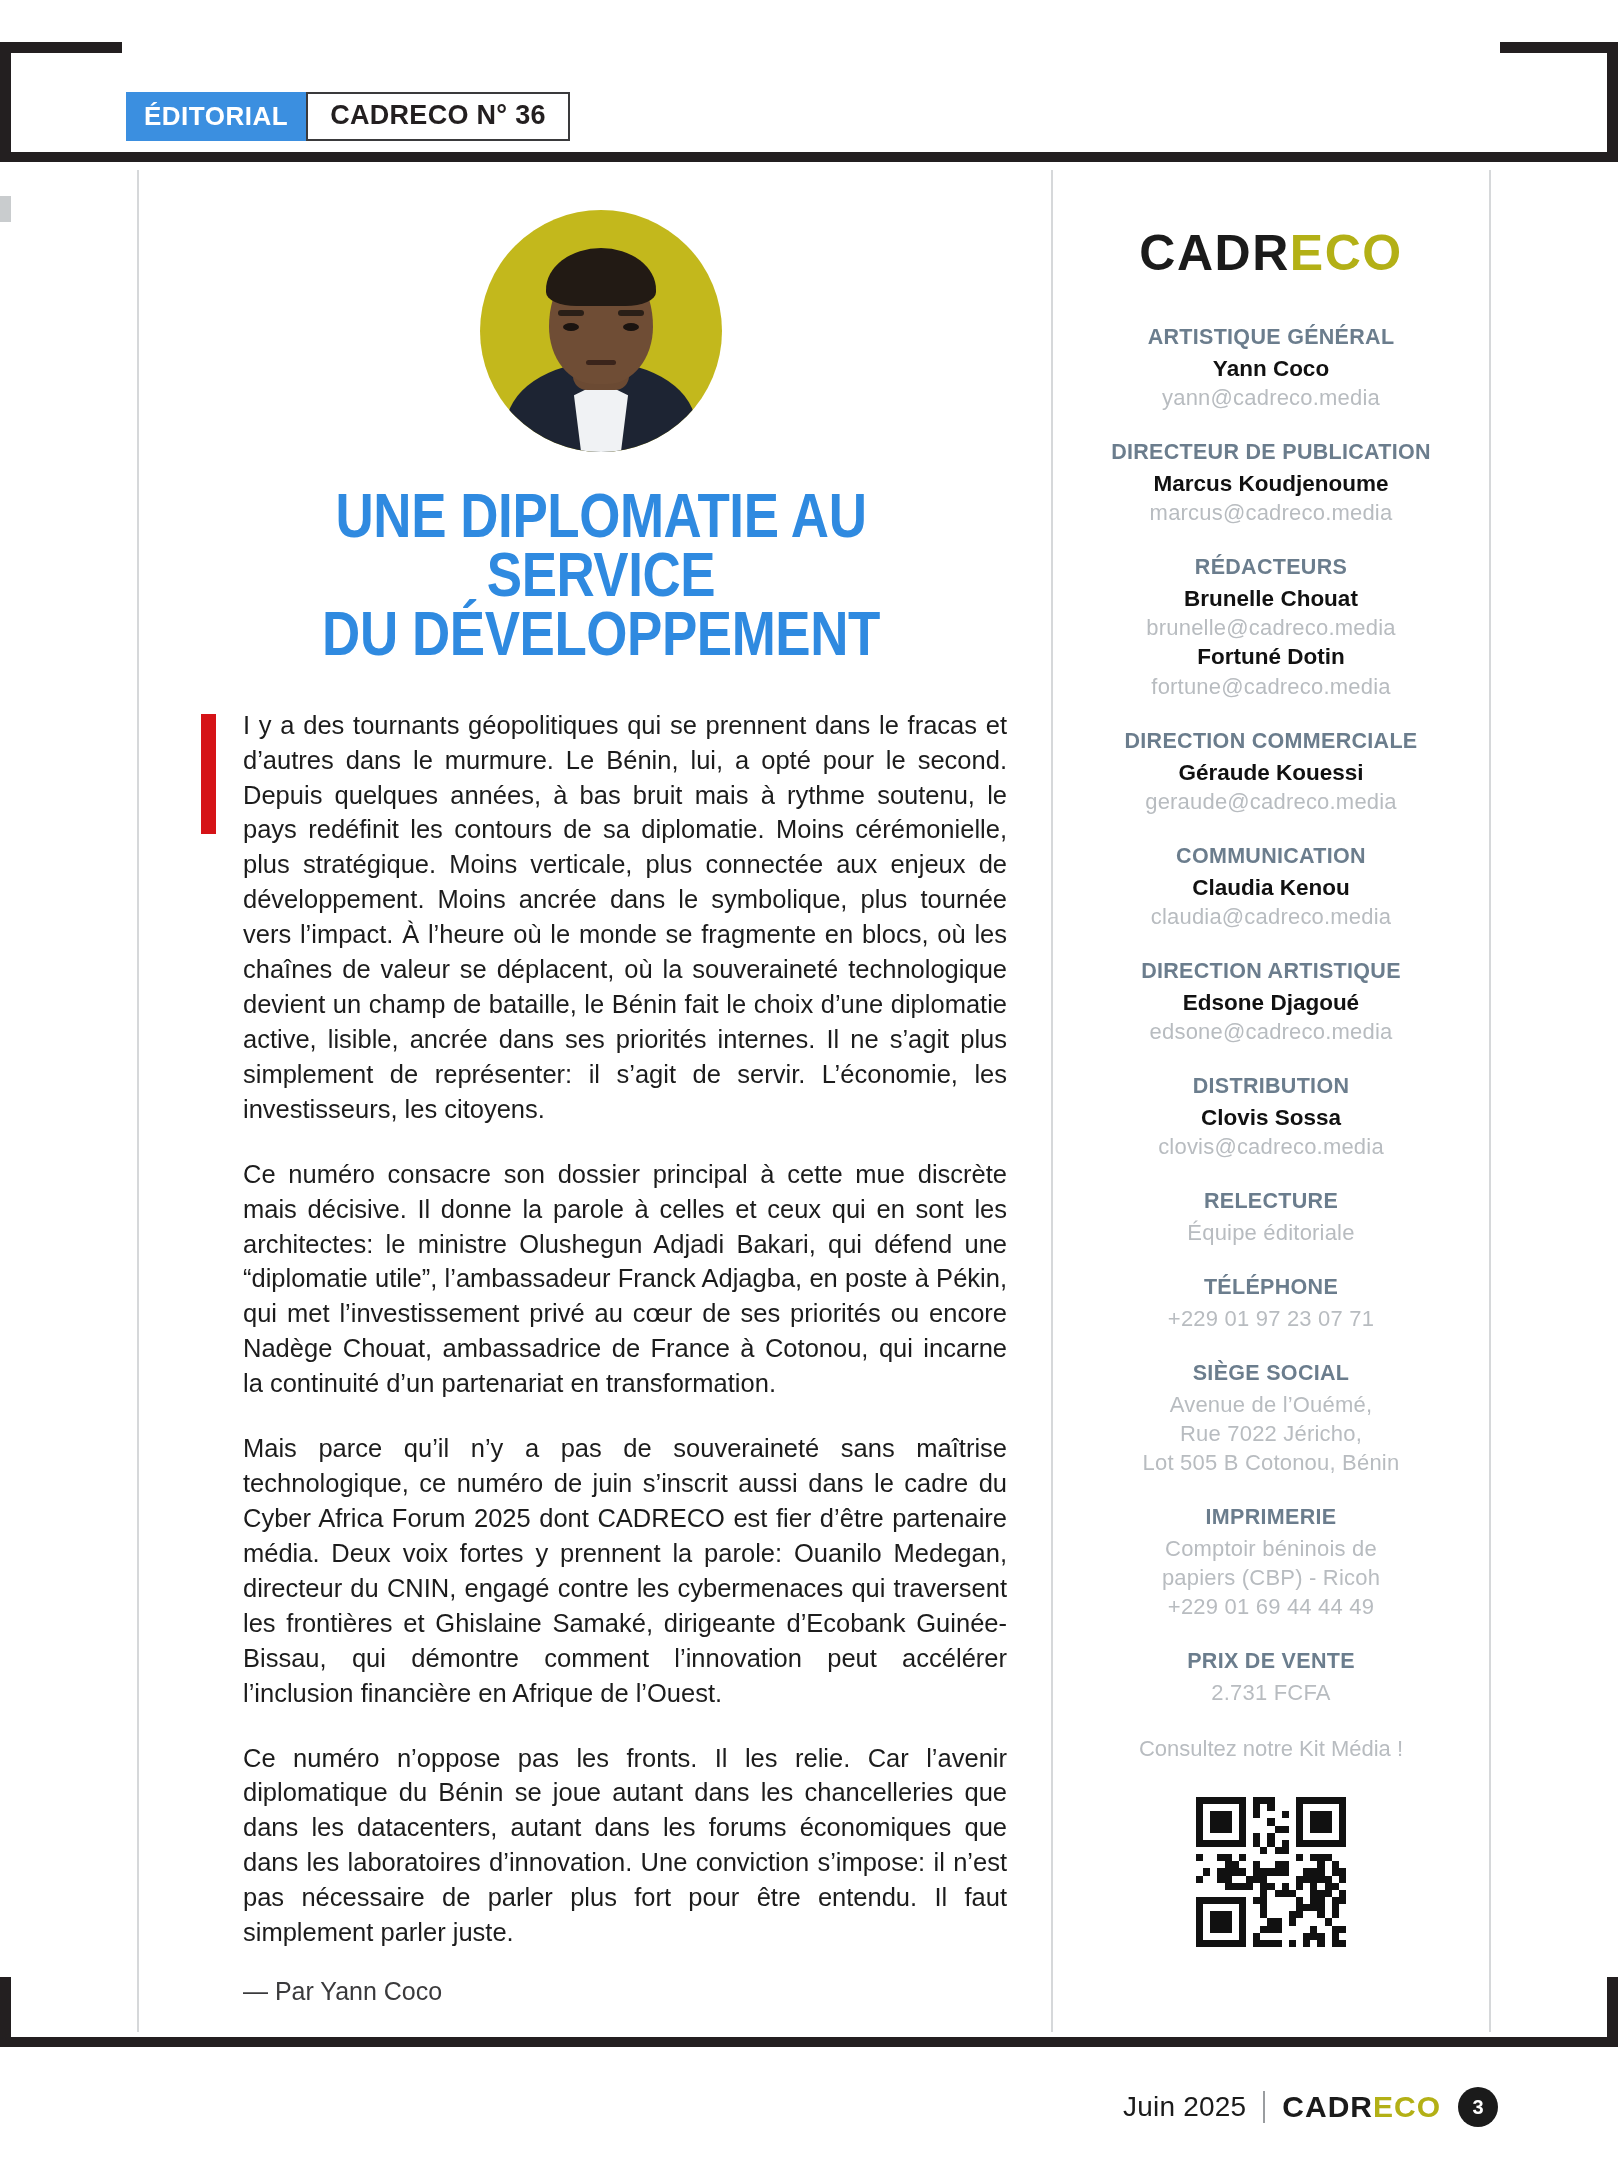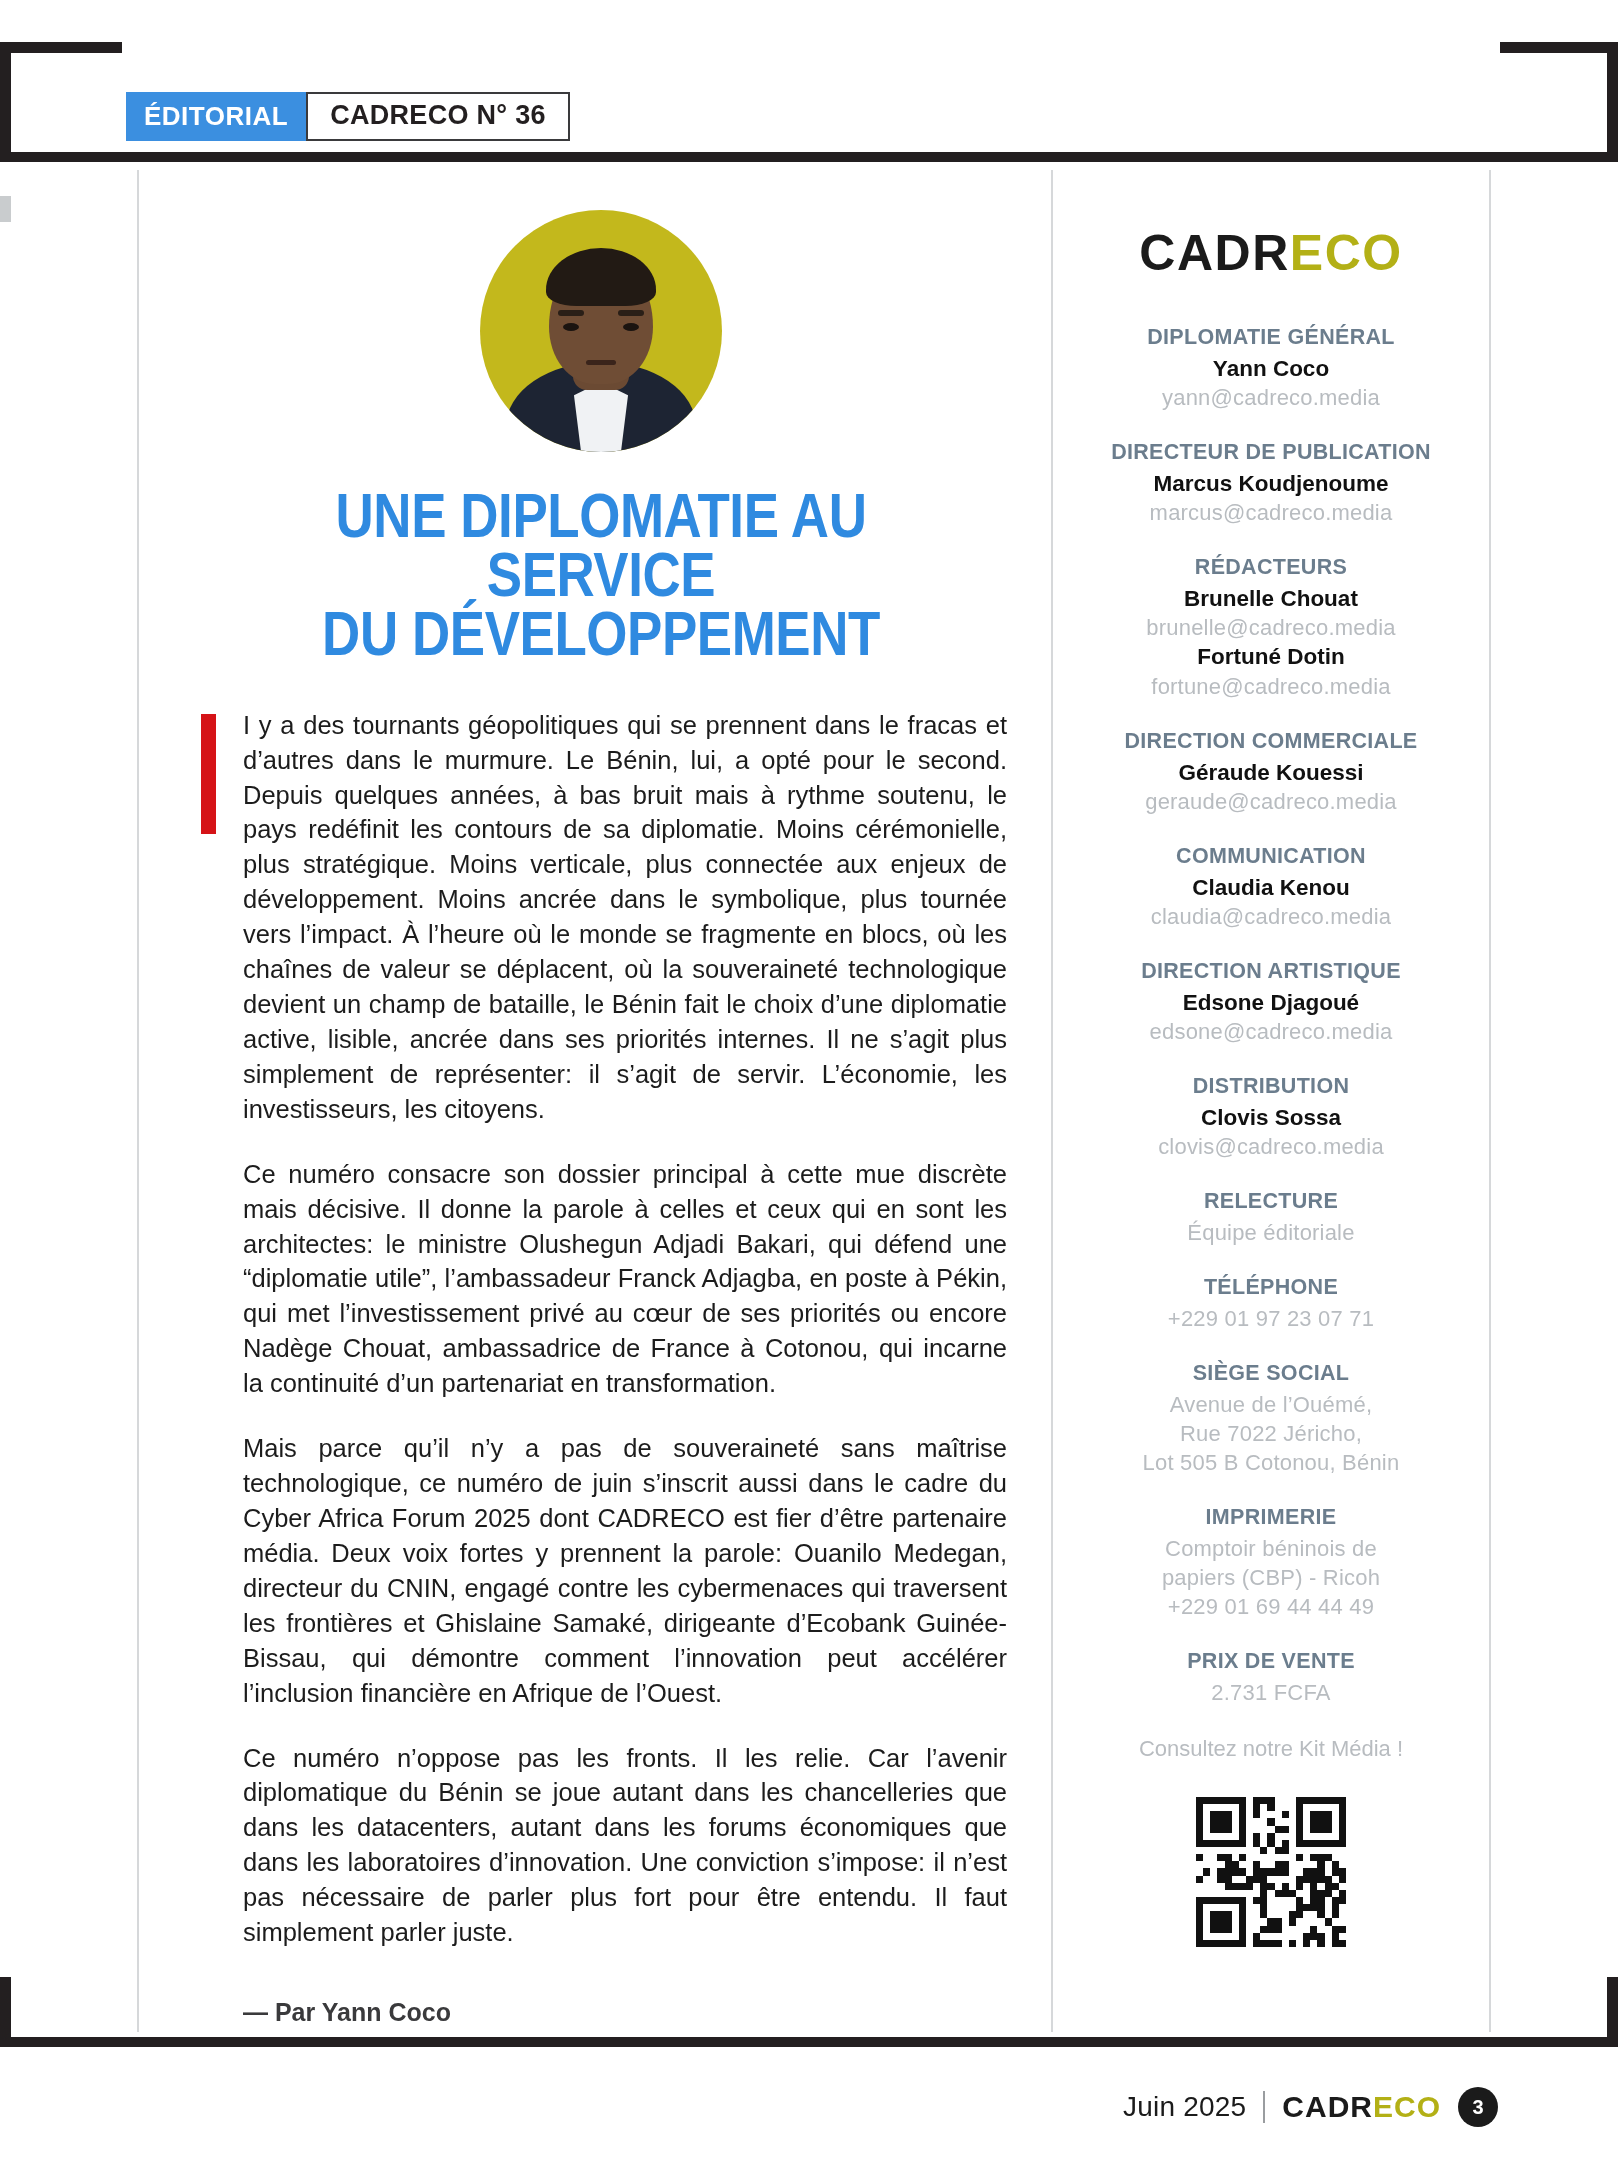--- a/index.html
+++ b/index.html
@@ -282,23 +282,23 @@
   .body-wrap p {
     margin: 0 0 30px 0;
     font-size: 25.5px;
     line-height: 1.37;
     color: #1c1c1c;
     text-align: justify;
     hyphens: auto;
   }
   .body-wrap p:last-of-type { margin-bottom: 0; }
   .signature {
-    margin-top: 48px;
+    margin-top: 27px;
     font-size: 25px;
-    font-weight: bold;
+    font-weight: normal;
     color: #3a3a3c;
     padding-left: 48px;
   }
 
   
   .masthead {
     position: absolute;
     left: 1075px;
     top: 228px;
     width: 392px;
@@ -447,21 +447,21 @@
 
     <div class="signature">— Par Yann Coco</div>
   </div>
 
   <div class="masthead">
     <div class="logo">
       <span class="dark">CADR</span><span class="olive">ECO</span>
     </div>
     <div id="masthead-blocks">
         <div class="mh-block">
-          <div class="mh-role">DIPLOMATIE GÉNÉRAL</div>
+          <div class="mh-role">ARTISTIQUE GÉNÉRAL</div>
           <div class="mh-name">Yann Coco</div>
           <div class="mh-sub">yann@cadreco.media</div>
         </div>
         <div class="mh-block">
           <div class="mh-role">DIRECTEUR DE PUBLICATION</div>
           <div class="mh-name">Marcus Koudjenoume</div>
           <div class="mh-sub">marcus@cadreco.media</div>
         </div>
         <div class="mh-block">
           <div class="mh-role">RÉDACTEURS</div>

